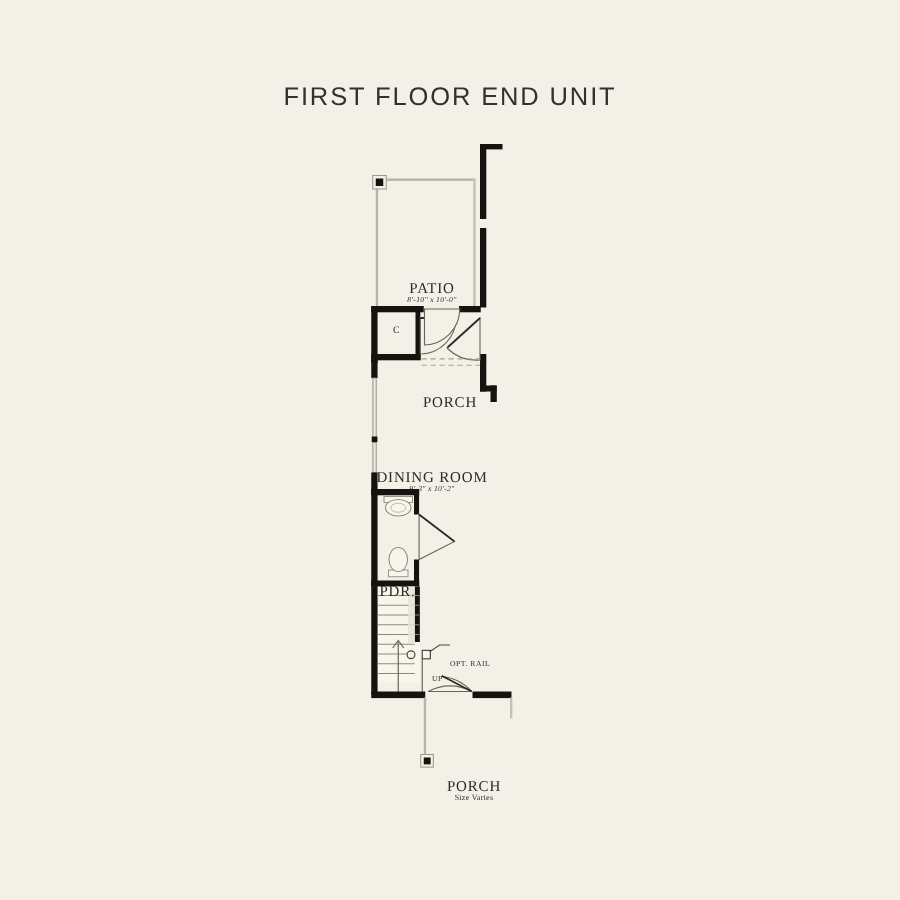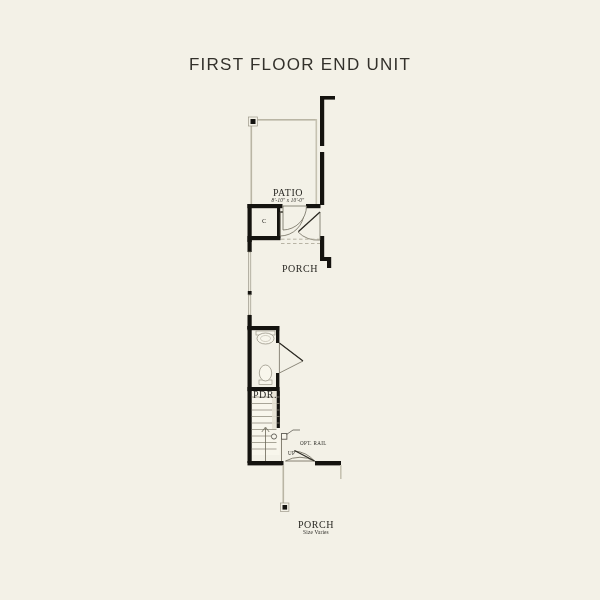--- a/index.html
+++ b/index.html
@@ -270,20 +270,24 @@
     <div class="room-name">PATIO</div>
     <div class="room-dims">8'-10" x 10'-0"</div>
   </div>
 
   <div class="room-label" style="left:272px; top:224px; width:56px;">
     <div class="room-name">PORCH</div>
   </div>
 
   <div class="closet-label" style="left:262px; top:217px;">C</div>
 
+  <div class="room-label" style="left:238px; top:274px; width:100px;">
+    <div class="room-name">DINING ROOM</div>
+    <div class="room-dims">9'-3" x 10'-2"</div>
+  </div>
 
   <div class="room-label" style="left:245px; top:350px; width:40px;font-family:Liberation Serif, serif;">
     <div class="room-name">PDR.</div>
   </div>
 
 
   <div class="tiny-label" style="left:300px; top:440px;">OPT. RAIL</div>
 
   <div class="tiny-label" style="left:288px; top:450px;">UP</div>
 

